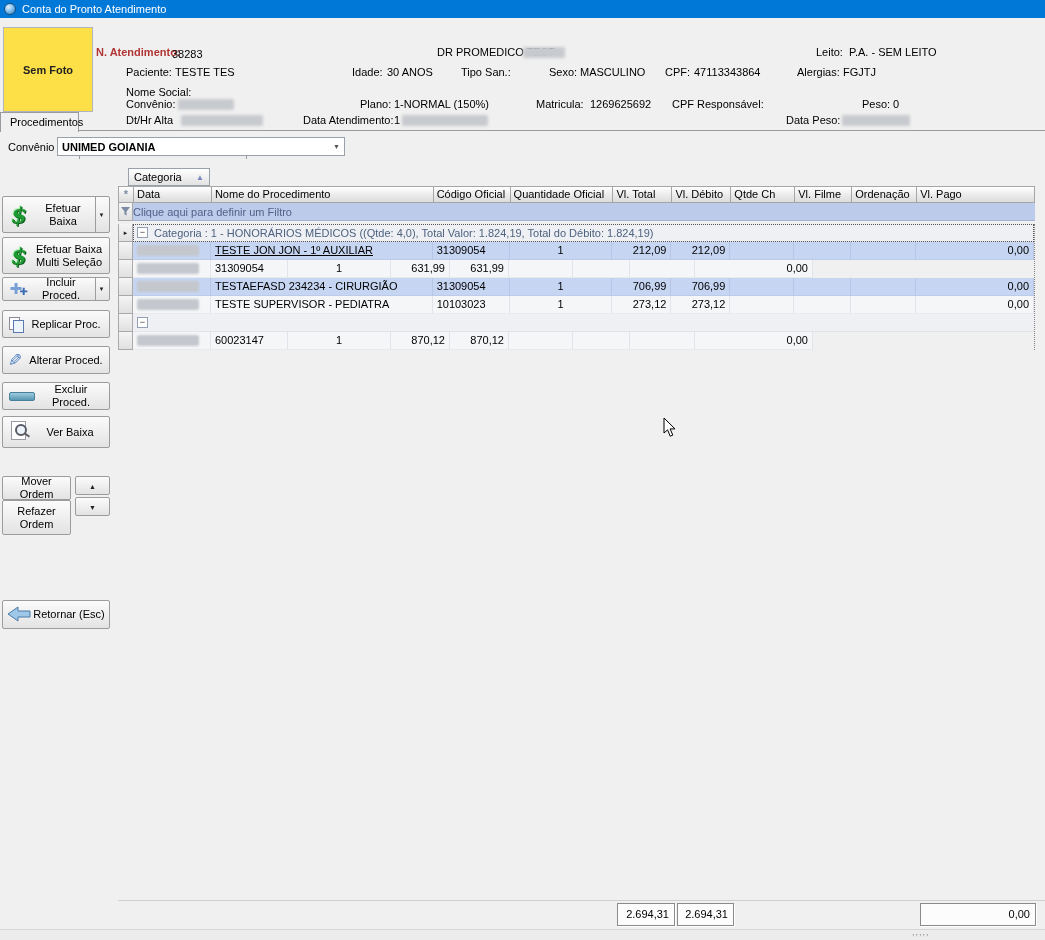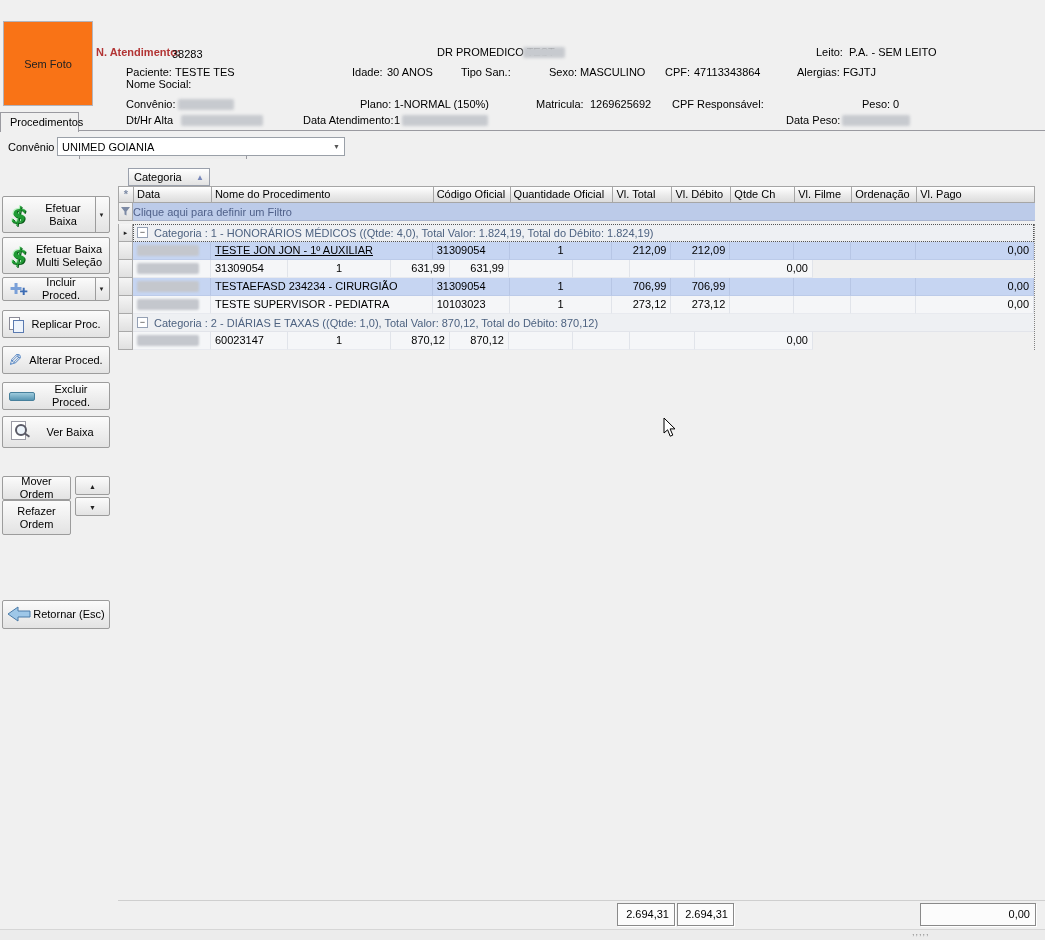--- a/index.html
+++ b/index.html
@@ -9,38 +9,38 @@
   
   .titlebar{position:absolute;left:0;top:0;width:1045px;height:18px;background:#0078d7;
             display:flex;align-items:center;}
   .appicon{width:12px;height:12px;margin:0 6px 0 4px;border-radius:50%;
            background:radial-gradient(circle at 35% 30%,#dff0ff,#74b6e8 55%,#2e6ea8);
            border:1px solid #1c4f7c;box-sizing:border-box;}
   .title{color:#fff;font-size:11px;}
 
   
   .phead{position:absolute;left:0;top:18px;width:1045px;height:94px;background:#f0f0f0;}
-  .photo{position:absolute;left:3px;top:3px;width:90px;height:85px;background:#f97316;
-         border:1px solid #b3b3bb;box-sizing:border-box;display:flex;align-items:center;justify-content:center;color:#222;}
+  .photo{position:absolute;left:3px;top:9px;width:90px;height:85px;background:#fde047;
+         border:1px solid #b3b3bb;box-sizing:border-box;display:flex;align-items:center;justify-content:center;color:#222;font-weight:bold;}
   .pf{position:absolute;white-space:nowrap;}
   .lab-red{color:#b23434;font-weight:bold;}
   .redact{position:absolute;height:11px;background:#c7cacf;border-radius:2px;filter:blur(1.6px);}
 
   
   .tabline{position:absolute;left:0;top:130px;width:1045px;height:1px;background:#9a9aa0;}
   .tab{position:absolute;top:112px;height:19px;box-sizing:border-box;padding:3px 9px 0 9px;
        background:#f0f0f0;border:1px solid #9a9aa0;border-bottom:none;white-space:nowrap;}
   .tab.active{left:0;width:79px;z-index:3;height:20px;background:#f0f0f0;}
   .tab.inactive{left:79px;width:168px;top:113px;height:18px;background:#ededed;color:#222;margin-top:28px;}
 
   
   .convlabel{position:absolute;left:8px;top:141px;}
   .combo{position:absolute;left:57px;top:137px;width:288px;height:19px;background:#fff;
          border:1px solid #9aa0a8;box-sizing:border-box;display:flex;align-items:center;}
-  .combo-text{flex:1;padding-left:4px;}
+  .combo-text{flex:1;padding-left:4px;font-weight:bold;}
   .combo-arrow{width:15px;text-align:center;color:#555;font-size:7px;}
 
   
   .sb{position:absolute;left:2px;width:108px;box-sizing:border-box;background:linear-gradient(#fbfbfb,#e3e3e3);
       border:1px solid #9c9c9c;border-radius:2px;display:flex;align-items:center;cursor:default;
       font-family:"Liberation Sans",sans-serif;font-size:11px;padding:0 2px;}
   .sb-label{flex:1;text-align:center;white-space:pre-line;line-height:1.15;}
   .split{width:11px;align-self:stretch;display:flex;align-items:center;justify-content:center;
          border-left:1px solid #9c9c9c;font-size:6px;color:#222;}
   .ic{display:inline-block;}
@@ -102,20 +102,24 @@
   .bstrip{position:absolute;left:0;top:929px;width:1045px;height:11px;background:#ececec;border-top:1px solid #d6d6d6;box-sizing:border-box;}
   .grip{position:absolute;left:912px;top:927px;color:#8a8a8a;font-size:9px;letter-spacing:1px;}
 
   .cursor{position:absolute;left:663px;top:417px;z-index:50;}
 </style>
 </head>
 <body>
 
 <div class="win">
 
+  <div class="titlebar">
+    <span class="appicon"></span>
+    <span class="title">Conta do Pronto Atendimento</span>
+  </div>
 
   <div class="phead">
     <div class="photo">
       <span>Sem Foto</span>
     </div>
 
     <span class="pf lab-red" style="left:96px;top:28px">N. Atendimento:</span>
     <span class="pf" style="left:172px;top:30px">38283</span>
     <span class="pf" style="left:437px;top:28px">DR PROMEDICO TEST</span>
     <div class="redact" style="left:523px;top:29px;width:42px"></div>
@@ -127,21 +131,21 @@
     <span class="pf" style="left:352px;top:48px">Idade:</span>
     <span class="pf" style="left:387px;top:48px">30 ANOS</span>
     <span class="pf" style="left:461px;top:48px">Tipo San.:</span>
     <span class="pf" style="left:549px;top:48px">Sexo:</span>
     <span class="pf" style="left:580px;top:48px">MASCULINO</span>
     <span class="pf" style="left:665px;top:48px">CPF:</span>
     <span class="pf" style="left:694px;top:48px">47113343864</span>
     <span class="pf" style="left:797px;top:48px">Alergias:</span>
     <span class="pf" style="left:843px;top:48px">FGJTJ</span>
 
-    <span class="pf" style="left:126px;top:60px">Nome Social:</span>
+    <span class="pf" style="left:126px;top:68px">Nome Social:</span>
 
     <span class="pf" style="left:126px;top:80px">Convênio:</span>
     <div class="redact" style="left:178px;top:81px;width:56px"></div>
     <span class="pf" style="left:360px;top:80px">Plano:</span>
     <span class="pf" style="left:394px;top:80px">1-NORMAL (150%)</span>
     <span class="pf" style="left:536px;top:80px">Matricula:</span>
     <span class="pf" style="left:590px;top:80px">1269625692</span>
     <span class="pf" style="left:672px;top:80px">CPF Responsável:</span>
     <span class="pf" style="left:862px;top:80px">Peso:</span>
     <span class="pf" style="left:893px;top:80px">0</span>
@@ -312,21 +316,20 @@
         <div class="c num" style="width: 59px;">273,12</div>
         <div class="c " style="width: 64px;"></div>
         <div class="c " style="width: 57px;"></div>
         <div class="c " style="width: 65px;"></div>
         <div class="c num" style="width: 118px;">0,00</div>
       </div>
       <div class="row">
         <div class="ind"></div>
         <div class="band">
           <span class="expand">−</span>
-          <span>Categoria : 2 - DIÁRIAS E TAXAS ((Qtde: 1,0), Total Valor: 870,12, Total do Débito: 870,12)</span>
         </div>
       </div>
       <div class="row nm">
         <div class="ind"></div>
         <div class="c " style="width: 78px;">
           <div class="pill"></div>
         </div>
         <div class="c " style="width: 77px;">60023147</div>
         <div class="c ctr" style="width: 103px;">1</div>
         <div class="c num" style="width: 59px;">870,12</div>

